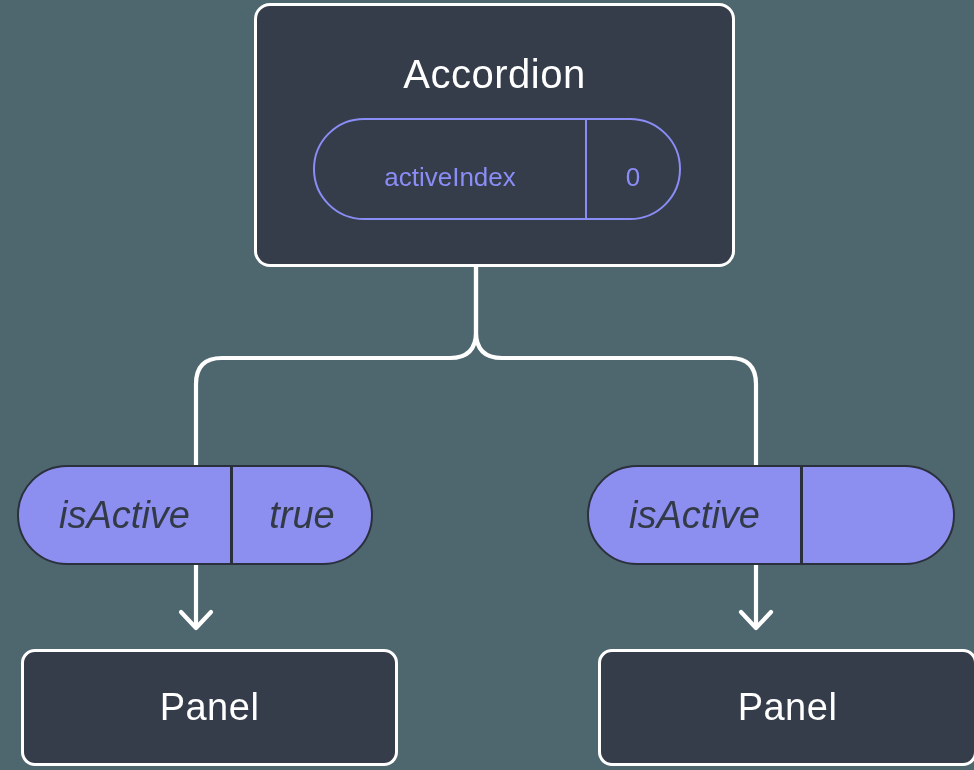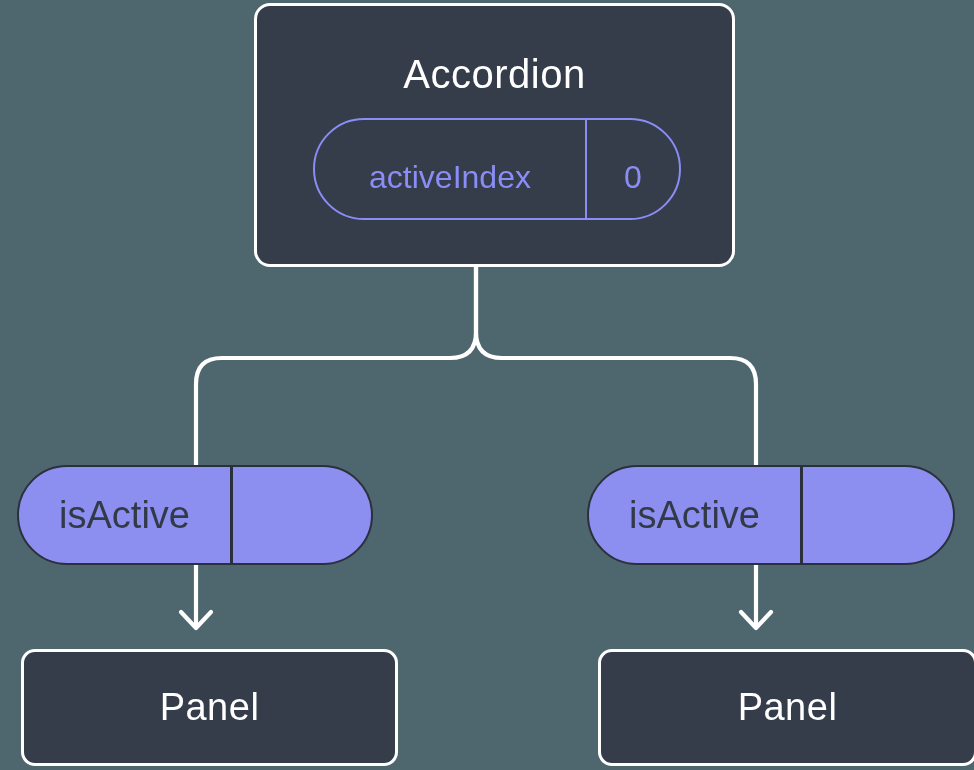--- a/index.html
+++ b/index.html
@@ -63,21 +63,21 @@
     display: flex;
     align-items: stretch;
     overflow: hidden;
   }
   .active-index-pill .seg-key,
   .active-index-pill .seg-val {
     display: flex;
     align-items: center;
     justify-content: center;
     color: var(--purple, #8A8DF5);
-    font-size: 32px;
+    font-size: 26px;
     margin-top: 16px;
   }
   .active-index-pill .seg-key { flex: 1; }
   .active-index-pill .seg-val { width: 92px; }
   .active-index-pill .divider {
     width: 2px;
     background: var(--purple, #8A8DF5);
   }
 
   
@@ -86,20 +86,21 @@
     top: 465px;
     height: 100px;
     box-sizing: border-box;
     background: var(--pill-fill, #8C8FF0);
     border: 2.5px solid var(--pill-border, #2B303D);
     border-radius: 50px;
     display: flex;
     align-items: stretch;
     overflow: hidden;
     z-index: 2;
+    font-style: italic;
   }
   .pill-left  { left: 17px;  width: 356px; }
   .pill-right { left: 587px; width: 368px; }
   .state-pill .seg-key,
   .state-pill .seg-val {
     display: flex;
     align-items: center;
     justify-content: center;
     color: var(--pill-text, #333A47);
     font-size: 38px;
@@ -150,20 +151,21 @@
     <div class="active-index-pill">
       <span class="seg-key">activeIndex</span>
       <span class="divider"></span>
       <span class="seg-val">0</span>
     </div>
   </div>
 
   <div class="state-pill pill-left">
     <span class="seg-key">isActive</span>
     <span class="divider"></span>
+    <span class="seg-val">true</span>
   </div>
 
   <div class="state-pill pill-right">
     <span class="seg-key">isActive</span>
     <span class="divider"></span>
   </div>
 
   <div class="panel-node panel-left">Panel</div>
 
   <div class="panel-node panel-right">Panel</div>

